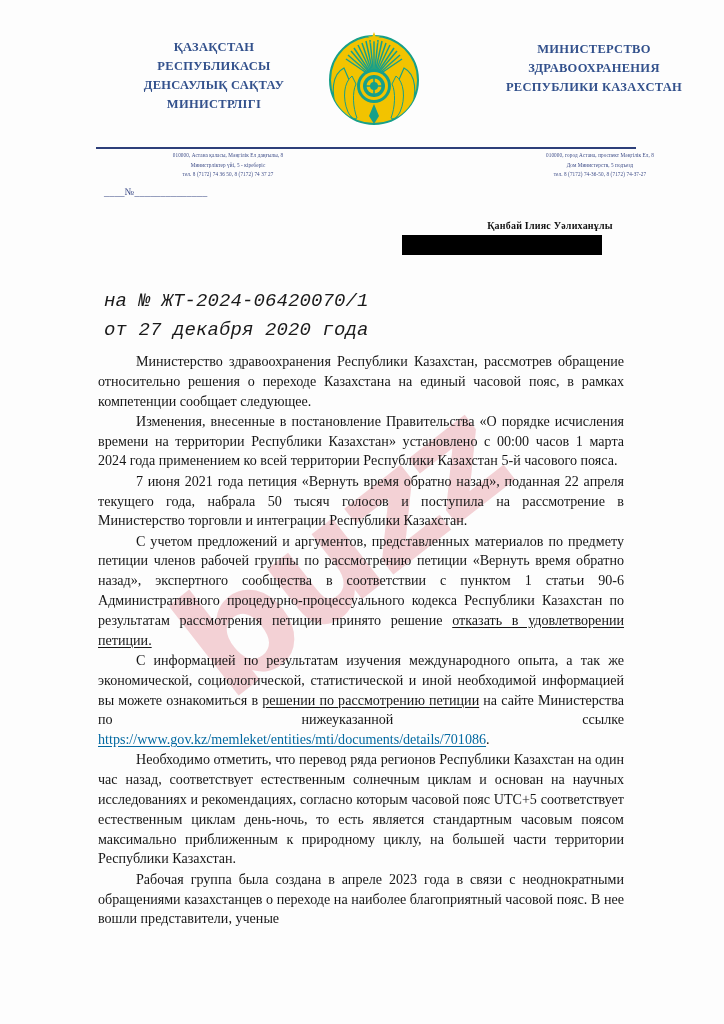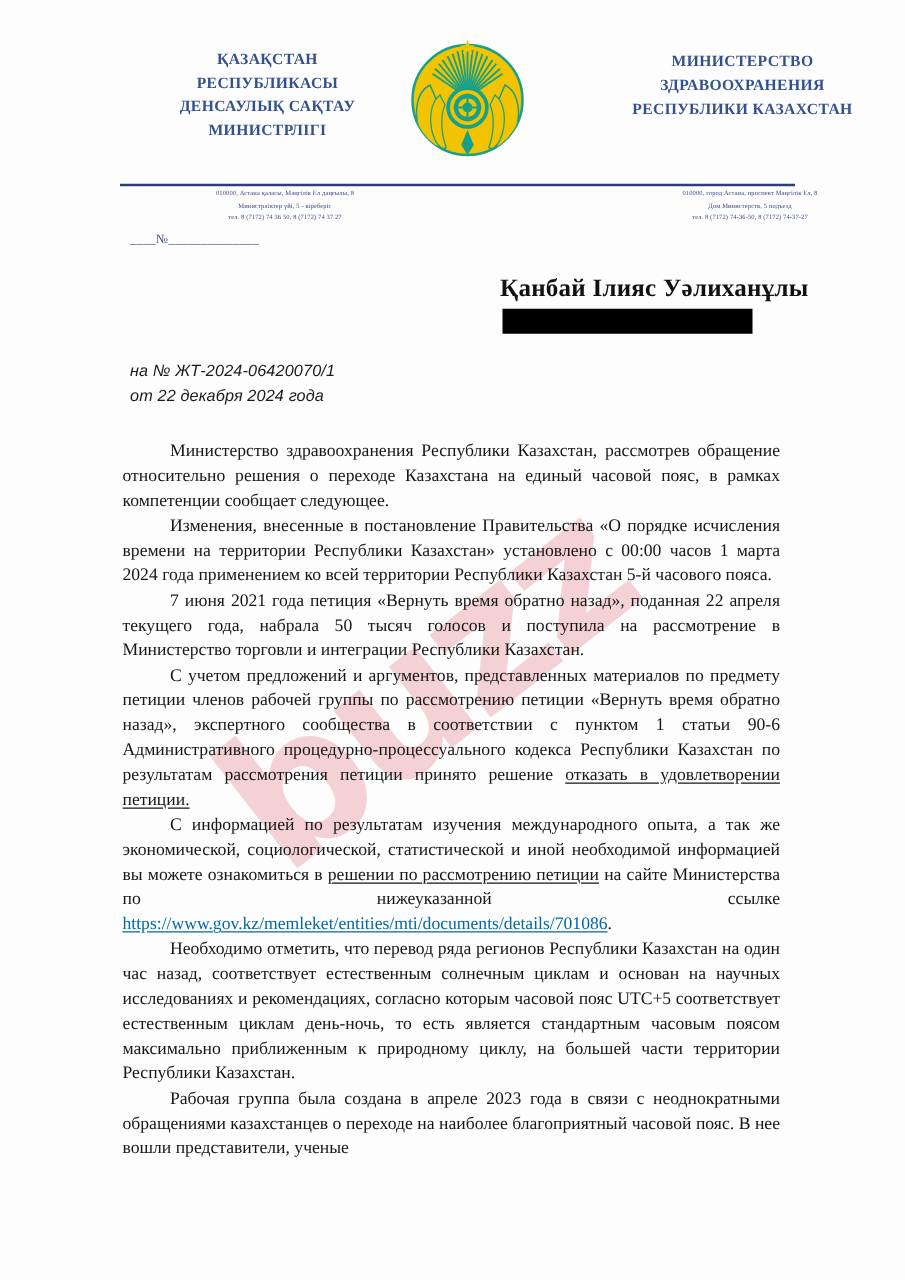--- a/index.html
+++ b/index.html
@@ -119,43 +119,43 @@
   .addressee {
     position: absolute;
     left: 400px;
     top: 220px;
     width: 300px;
     z-index: 3;
   }
   .addressee-name {
     font-family: "Liberation Serif", serif;
     font-weight: 700;
-    font-size: 20px;
+    font-size: 10px;
     color: #111;
-    text-align: left;
+    text-align: center;
     letter-spacing: .2px;
     white-space: nowrap;
   }
   .redaction {
     margin-top: 4px;
     margin-left: 2px;
     width: 200px;
     height: 20px;
     background: #000000;
   }
 
   
   .reference {
     position: absolute;
     left: 104px;
     top: 287px;
     z-index: 3;
-    font-family: Liberation Sans, sans-serif;
+    font-family: Liberation Mono, monospace;
     font-style: italic;
-    font-size: 13px;
+    font-size: 19px;
     line-height: 1.55;
     color: #1a1a1a;
     letter-spacing: .1px;
   }
 
   
   .body-text {
     position: absolute;
     left: 98px;
     top: 352px;
@@ -268,21 +268,21 @@
 
   <div class="numline">____№______________</div>
 
   <div class="addressee">
     <div class="addressee-name">Қанбай Ілияс Уәлиханұлы</div>
     <div class="redaction"></div>
   </div>
 
   <div class="reference">
     <div>на № ЖТ-2024-06420070/1</div>
-    <div>от 22 декабря 2024 года</div>
+    <div>от 27 декабря 2020 года</div>
   </div>
 
   <div class="body-text">
     <p>Министерство здравоохранения Республики Казахстан, рассмотрев обращение относительно решения о переходе Казахстана на единый часовой пояс, в рамках компетенции сообщает следующее.</p>
     <p>Изменения, внесенные в постановление Правительства «О порядке исчисления времени на территории Республики Казахстан» установлено с 00:00 часов 1 марта 2024 года применением ко всей территории Республики Казахстан 5-й часового пояса.</p>
     <p>7 июня 2021 года петиция «Вернуть время обратно назад», поданная 22 апреля текущего года, набрала 50 тысяч голосов и поступила на рассмотрение в Министерство торговли и интеграции Республики Казахстан.</p>
     <p><span>С учетом предложений и аргументов, представленных материалов по предмету петиции членов рабочей группы по рассмотрению петиции «Вернуть время обратно назад», экспертного сообщества в соответствии с пунктом 1 статьи 90-6 Административного процедурно-процессуального кодекса Республики Казахстан по результатам рассмотрения петиции принято решение </span><span class="u">отказать в удовлетворении петиции.</span></p>
     <p><span>С информацией по результатам изучения международного опыта, а так же экономической, социологической, статистической и иной необходимой информацией вы можете ознакомиться в </span><span class="u">решении по рассмотрению петиции</span><span> на сайте Министерства по нижеуказанной ссылке </span><span class="link">https://www.gov.kz/memleket/entities/mti/documents/details/701086</span><span>.</span></p>
     <p>Необходимо отметить, что перевод ряда регионов Республики Казахстан на один час назад, соответствует естественным солнечным циклам и основан на научных исследованиях и рекомендациях, согласно которым часовой пояс UTC+5 соответствует естественным циклам день-ночь, то есть является стандартным часовым поясом максимально приближенным к природному циклу, на большей части территории Республики Казахстан.</p>
     <p>Рабочая группа была создана в апреле 2023 года в связи с неоднократными обращениями казахстанцев о переходе на наиболее благоприятный часовой пояс. В нее вошли представители, ученые</p>

